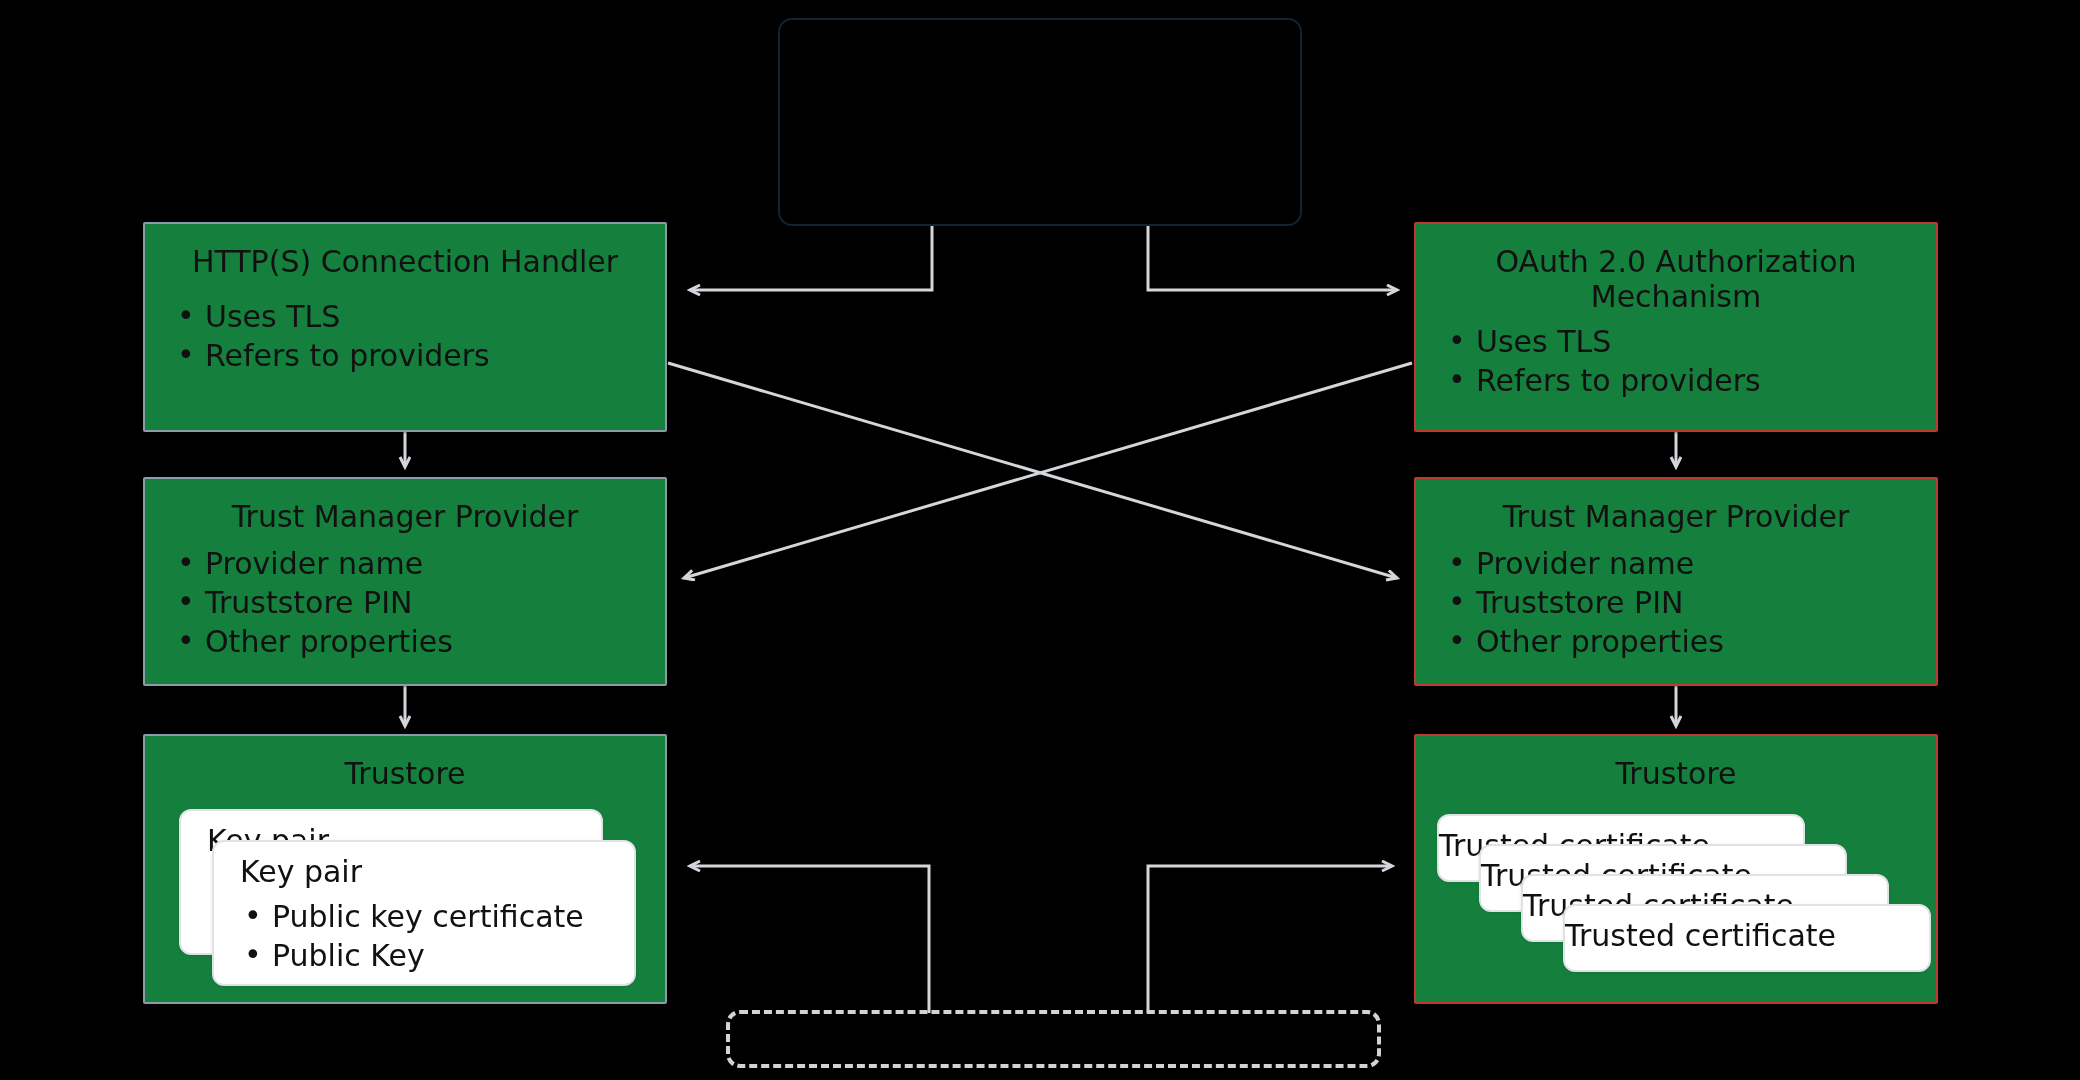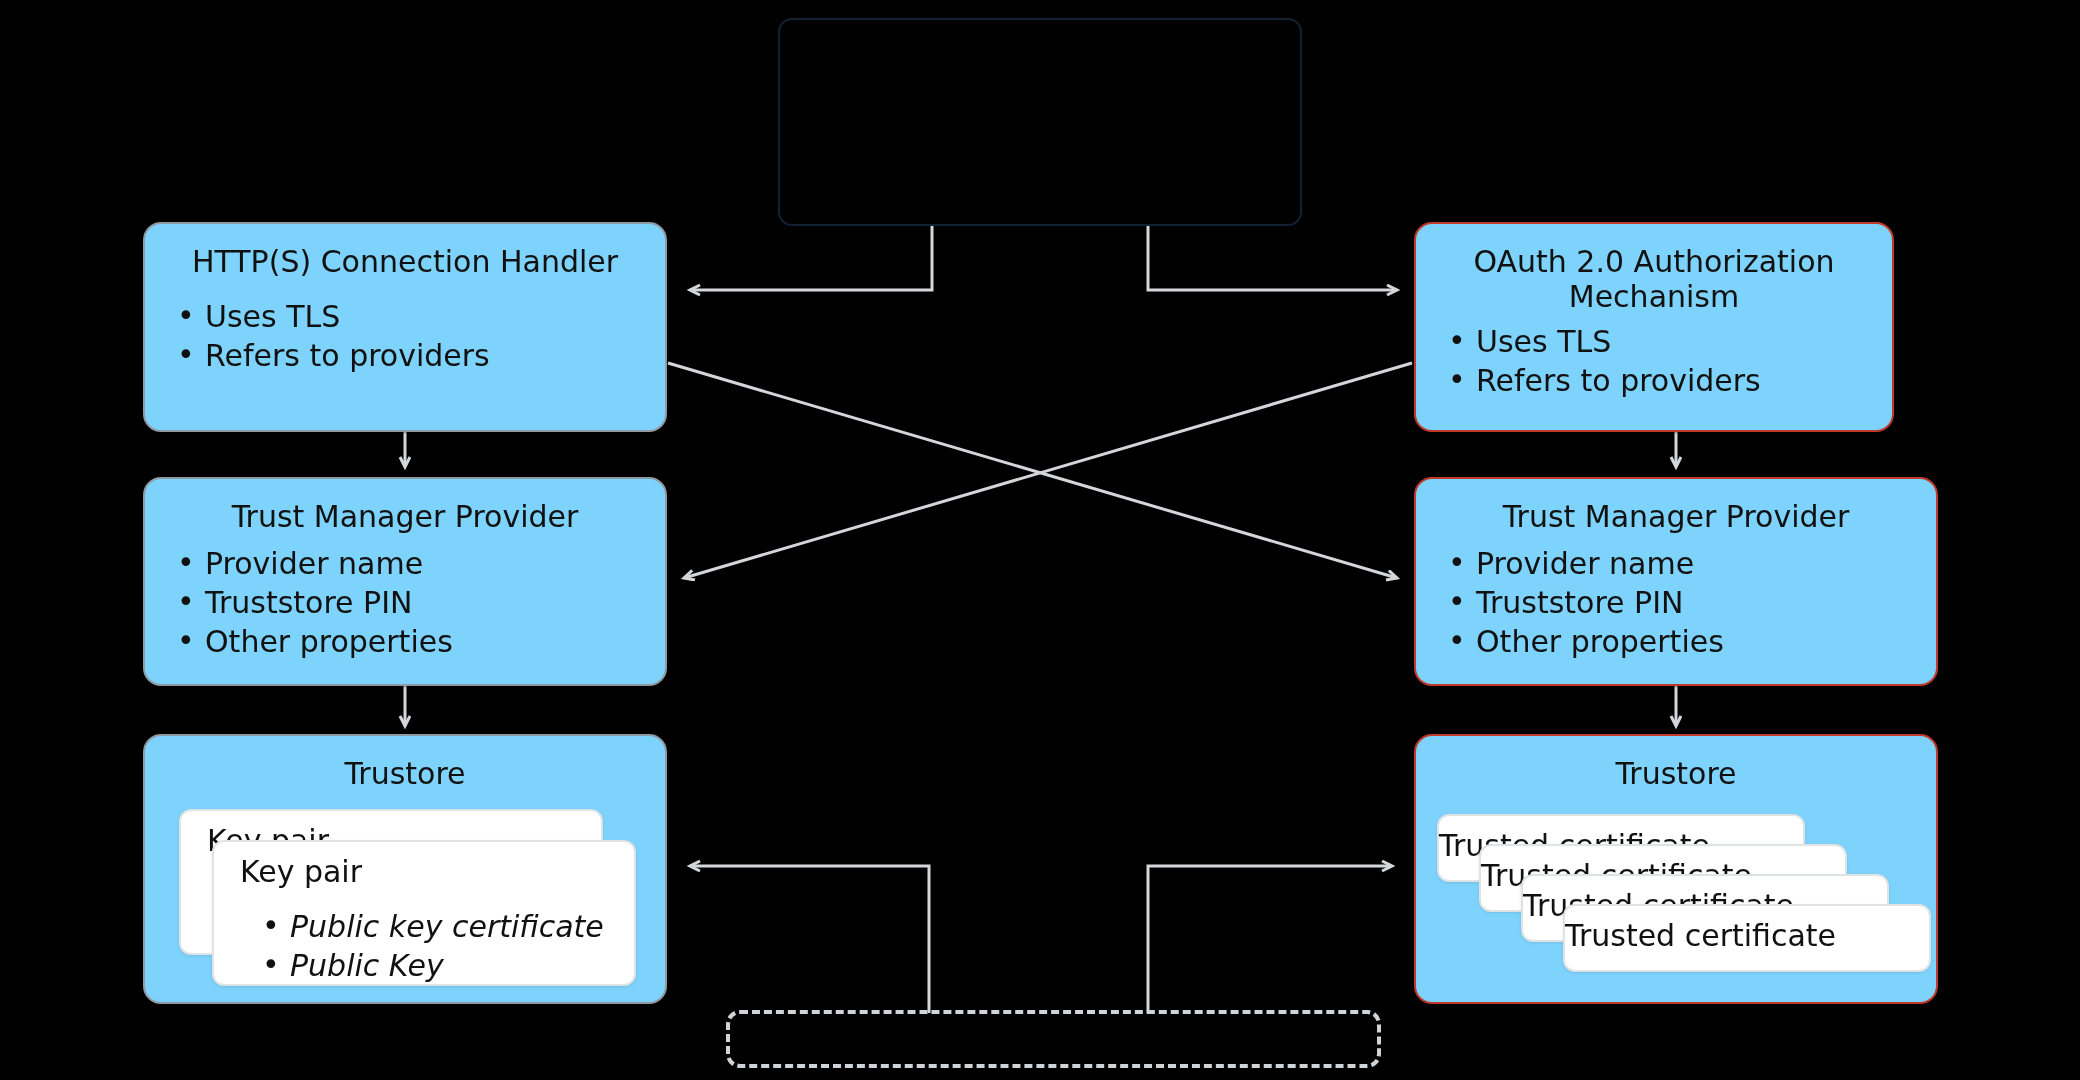--- a/index.html
+++ b/index.html
@@ -19,22 +19,22 @@
   #stage {
     position: relative;
     width: 2080px;
     height: 1080px;
     background: #000000;
   }
 
   
   .node {
     position: absolute;
-    background: #7dd3fc;
-    border-radius: 18px;
+    background: #15803d;
+    border-radius: 2px;
     border: 2px solid #8e9aa6;
     box-shadow: 0 1px 2px rgba(0,0,0,0.35);
   }
   .node.accent-red {
     border-color: #c0392b;
   }
 
   .node-title {
     text-align: center;
     color: #111111;
@@ -96,23 +96,22 @@
     color: #111111;
     font-size: 30px;
     line-height: 1.22;
     padding: 12px 0 0 26px;
   }
   .card-title.centered {
     padding-left: 0;
     padding-right: 0;
   }
   .card .bullets {
-    margin-top: 16px;
-    padding-left: 46px;
-    font-style: italic;
+    margin-top: 6px;
+    padding-left: 28px;
   }
   .card .bullets li {
     font-size: 30px;
     line-height: 1.30;
   }
 
   
   #wires {
     position: absolute;
     left: 0; top: 0;
@@ -213,21 +212,21 @@
 
     <div class="card" style="left:67px; top:104px; width:424px; height:146px;">
       <div class="card-title">Key pair</div>
       <ul class="bullets">
         <li>Public key certificate</li>
         <li>Public Key</li>
       </ul>
     </div>
   </div>
 
-  <div class="node accent-red" style="left:1414px; top:222px; width:480px; height:210px;">
+  <div class="node accent-red" style="left:1414px; top:222px; width:524px; height:210px;">
     <div class="node-title">OAuth 2.0 Authorization Mechanism</div>
     <ul class="bullets" style="margin-top:8px;">
       <li>Uses TLS</li>
       <li>Refers to providers</li>
     </ul>
   </div>
 
   <div class="node accent-red" style="left:1414px; top:477px; width:524px; height:209px;">
     <div class="node-title">Trust Manager Provider</div>
     <ul class="bullets" style="margin-top:10px;">

